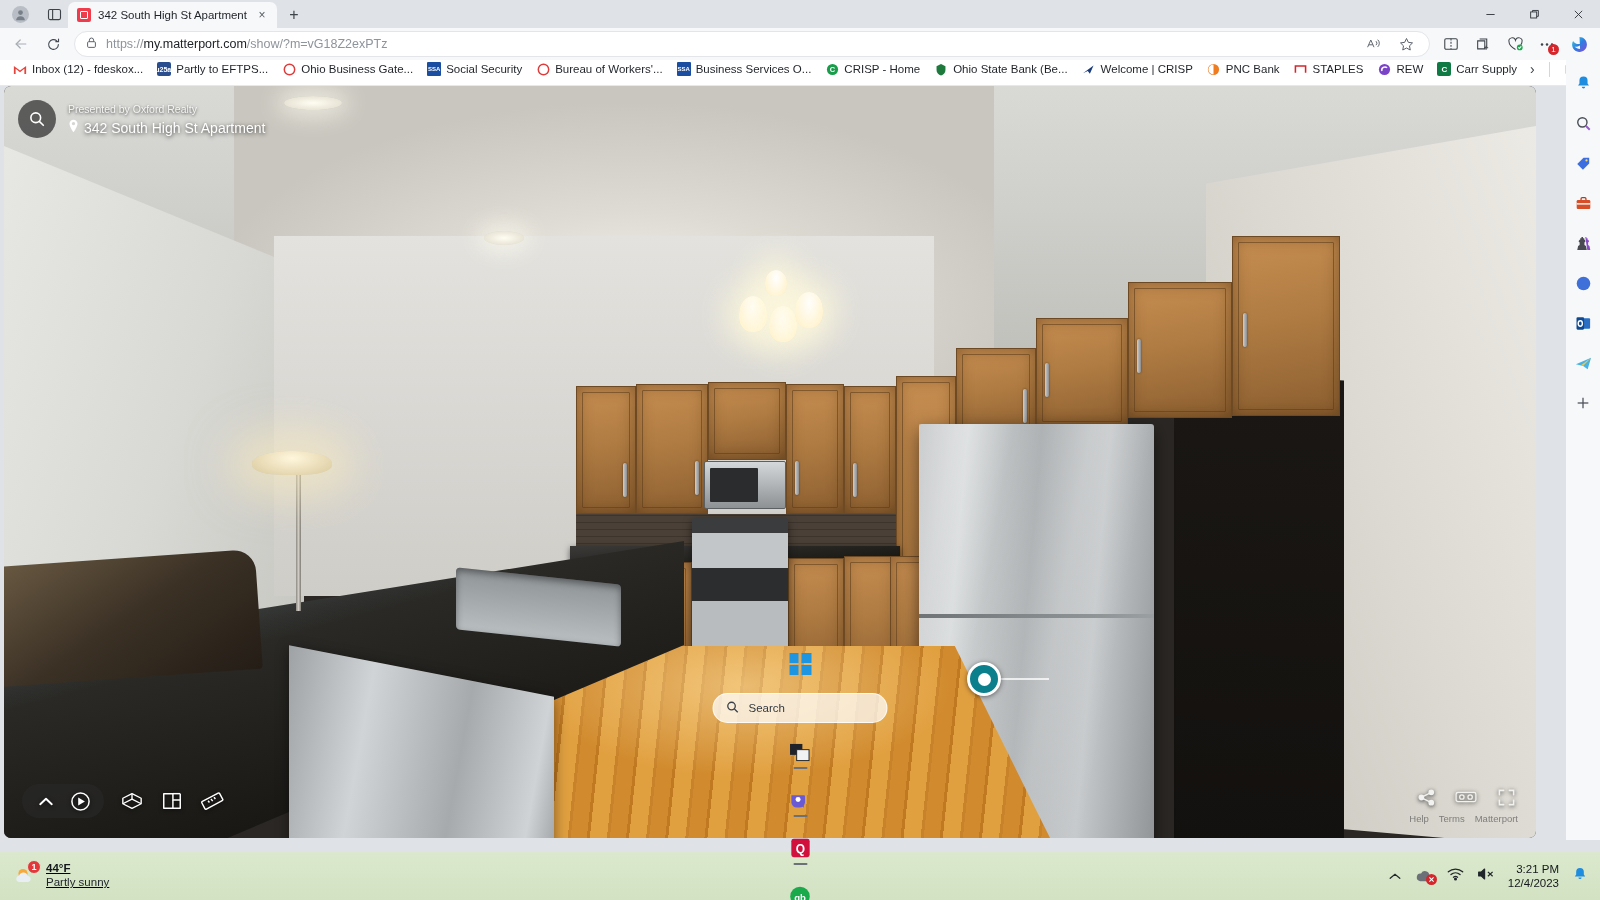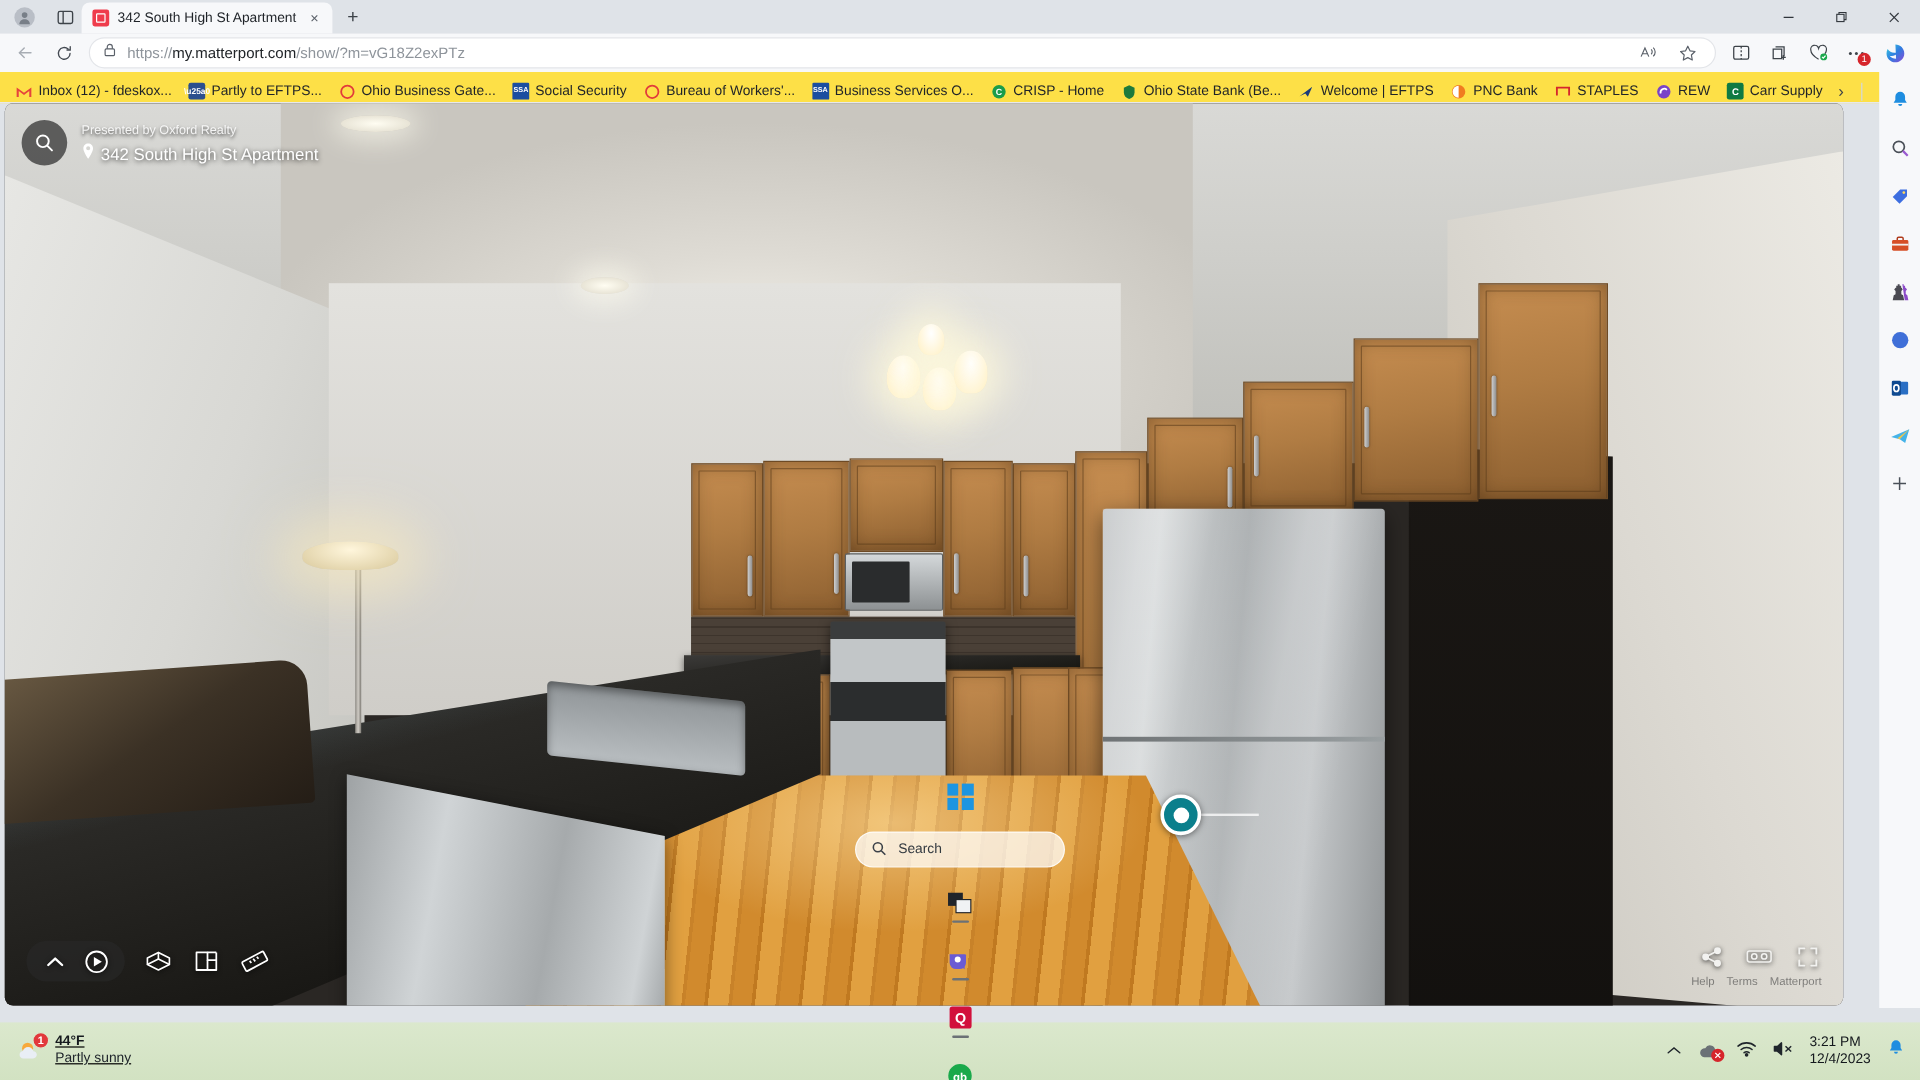--- a/index.html
+++ b/index.html
@@ -75,21 +75,21 @@
     margin: 0 4px; border: 1px solid #e3e5e9;
   }
   .omni-url { font-size: 12.5px; color: #6b7178; white-space: nowrap; }
   .omni-url b { color: #202428; font-weight: 400; }
   .omni-url .dim { color: #8e949b; }
   .omni-right { margin-left: auto; display: flex; gap: 2px; align-items:center;}
 
   
   .bookmarks {
     position: absolute; top: 60px; left: 0; width: 1600px; height: 26px;
-    background: #fde047; display: flex; align-items: flex-end; padding: 0 6px;
+    background: #ffffff; display: flex; align-items: flex-start; padding: 0 6px;
     gap: 0px; font-size: 11.5px; color: #1f2328; overflow: hidden;
     border-bottom: 1px solid #e6e8ec;
   }
   .bm {
     display: flex; align-items: center; gap: 5px; padding: 2px 7px;
     border-radius: 4px; white-space: nowrap; flex: 0 0 auto;
   }
   .bm-ico { width: 14px; height: 14px; flex:0 0 auto; display:flex;align-items:center;justify-content:center;
             font-size: 10px; font-weight: 700; border-radius: 2px;}
   .bm-label { font-size: 11.5px; }
@@ -329,21 +329,21 @@
     border: 1px solid rgba(255,255,255,.8);
   }
   .tb-search span { font-size:11.5px; color:#333a40; }
   .tb-app { width:38px;height:38px;display:flex;align-items:center;justify-content:center;
     position:relative; border-radius:6px; }
   .tb-app.active { background: rgba(255,255,255,.45); }
   .tb-app .underline { position:absolute; bottom:2px; left:50%; transform:translateX(-50%);
     width:14px;height:2.5px;border-radius:2px; background:#6b7176; }
   .tb-app.active .underline { background:#1b7fd0; width:16px; }
   .tb-tray { margin-left:auto; display:flex; align-items:center; gap:13px; padding-right:12px; }
-  .tb-clock { line-height:1.25; }
+  .tb-clock { text-align:right; line-height:1.25; }
   .tb-clock div { font-size:11.5px; color:#14181d; }
 </style>
 </head>
 <body>
 
 <div id="browser-window">
 
   <div class="tabstrip">
     <div class="tb-left-btn">
       <div class="avatar-circle">
@@ -535,21 +535,21 @@
       </span>
       <span class="bm-label">Ohio State Bank (Be...</span>
     </div>
 
     <div class="bm">
       <span class="bm-ico">
         <svg width="13" height="11" viewBox="0 0 14 12">
             <path d="M1 10 12.5 1.5 8.5 10.5 6.2 7.6z" fill="#1a3b7a"></path>
           </svg>
       </span>
-      <span class="bm-label">Welcome | EFTPS</span>
+      <span class="bm-label">Welcome | CRISP</span>
     </div>
 
     <div class="bm">
       <span class="bm-ico">
         <svg width="13" height="13" viewBox="0 0 14 14">
             <circle cx="7" cy="7" r="6" fill="#f07c20"></circle>
             <path d="M7 1.6a5.4 5.4 0 0 0 0 10.8z" fill="#fff"></path>
           </svg>
       </span>
       <span class="bm-label">PNC Bank</span>

